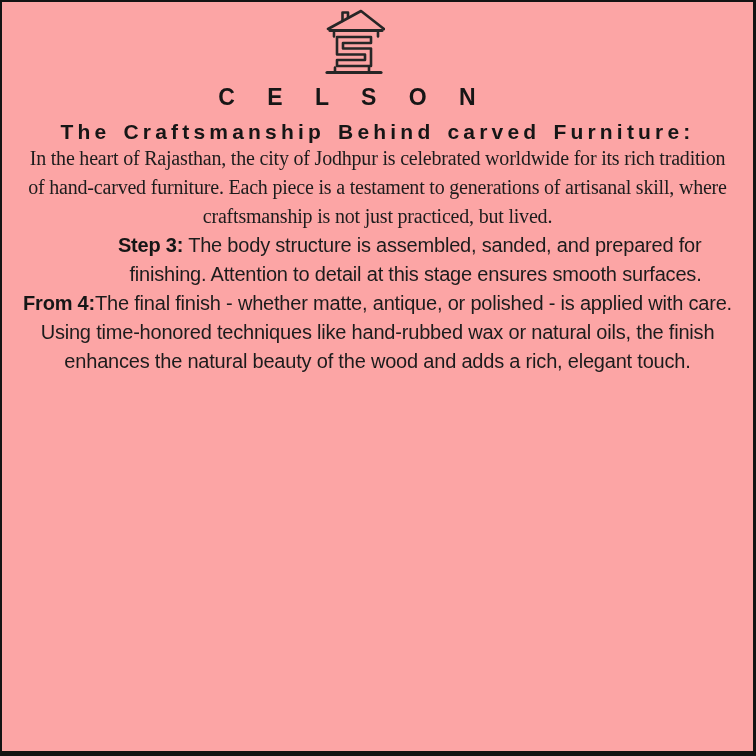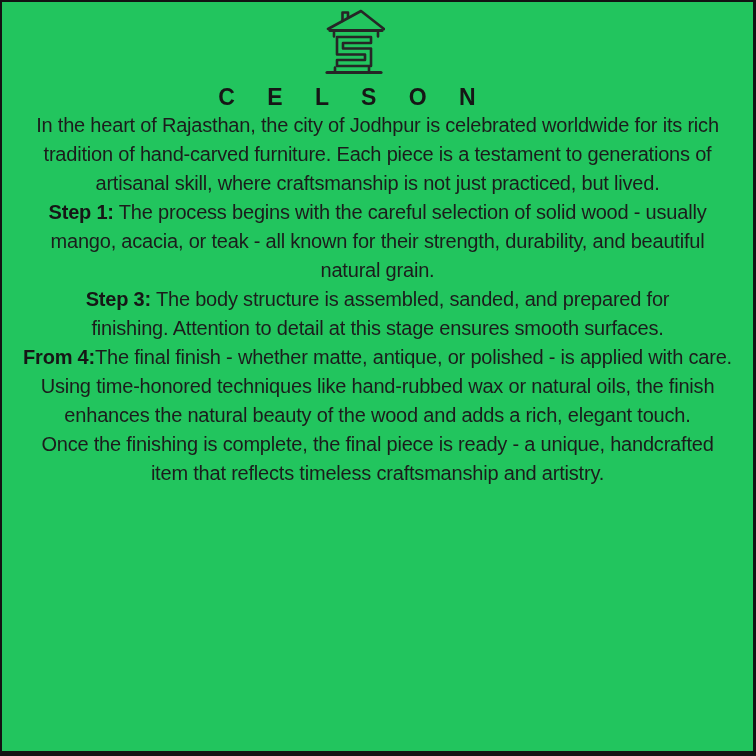--- a/index.html
+++ b/index.html
@@ -6,21 +6,21 @@
     margin: 0;
     padding: 0;
     background: #ffffff;
     font-family: "Liberation Sans", sans-serif;
   }
   .page {
     position: relative;
     width: 756px;
     height: 756px;
     box-sizing: border-box;
-    background: #22c55e;
+    background: #fca5a5;
     border-style: solid;
     border-color: #131313;
     border-width: 2px 3px 5px 2px;
     overflow: hidden;
     text-align: center;
     color: #1c1c1c;
   }
   .header {
     padding-top: 6px;
     transform: translateX(-24px);
@@ -45,24 +45,24 @@
     word-spacing: 3px;
     color: #161616;
   }
   .body-copy p {
     font-size: 20px;
     line-height: 29px;
     letter-spacing: -0.2px;
     margin: 0 auto;
     color: #1c1c1c;
   }
-  .p-intro   { max-width: 712px; margin-top: 16px; }
+  .p-intro   { max-width: 712px; margin-top: 16px; font-family: Liberation Serif, serif; }
   .p-step1   { max-width: 672px; margin-top: 26px; }
   .p-step2   { max-width: 716px; margin-top: 24px; }
-  .p-step3   { max-width: 648px; margin-top: 10px; }
+  .p-step3   { max-width: 648px; margin-top: 10px; text-align: right; }
   .p-step4   { max-width: 716px; margin-top: 16px; }
   .p-closing { max-width: 700px; margin-top: 0; }
   .step-label { font-weight: bold; color: #161616; }
 </style>
 </head>
 <body>
 
 <div class="page">
 
   <div class="header">
@@ -76,39 +76,34 @@
       <path d="M11,24.5 V28.5 M55,24.5 V28.5"></path>
 
       <path d="M14,29 h34 v6 h-28 v5.5 h28 v17.5 h-34 v-6 h28 v-5.5 h-28 z"></path>
 
       <path d="M12,59.5 V63 M46,59.5 V63"></path>
       <path d="M4,64.5 H58" stroke-width="3.2"></path>
     </svg>
     <div class="brand-name">C E L S O N</div>
   </div>
 
+  <div class="heading">The Craftsmanship Behind carved Furniture:</div>
 
   <div class="body-copy">
 
     <p class="p-intro">
       <span>In the heart of Rajasthan, the city of Jodhpur is celebrated worldwide for its rich tradition of hand-carved furniture. Each piece is a testament to generations of artisanal skill, where craftsmanship is not just practiced, but lived.</span>
     </p>
 
-    <p class="p-step1">
-      <span class="step-label">Step 1:</span><span> The process begins with the careful selection of solid wood - usually mango, acacia, or teak - all known for their strength, durability, and beautiful natural grain.</span>
-    </p>
 
 
     <p class="p-step3">
       <span class="step-label">Step 3:</span><span> The body structure is assembled, sanded, and prepared for finishing. Attention to detail at this stage ensures smooth surfaces.</span>
     </p>
 
     <p class="p-step4">
       <span class="step-label">From 4:</span><span>The final finish - whether matte, antique, or polished - is applied with care. Using time-honored techniques like hand-rubbed wax or natural oils, the finish enhances the natural beauty of the wood and adds a rich, elegant touch.</span>
     </p>
 
-    <p class="p-closing">
-      <span>Once the finishing is complete, the final piece is ready - a unique, handcrafted item that reflects timeless craftsmanship and artistry.</span>
-    </p>
 
   </div>
 
 </div>
 
 </body></html>

